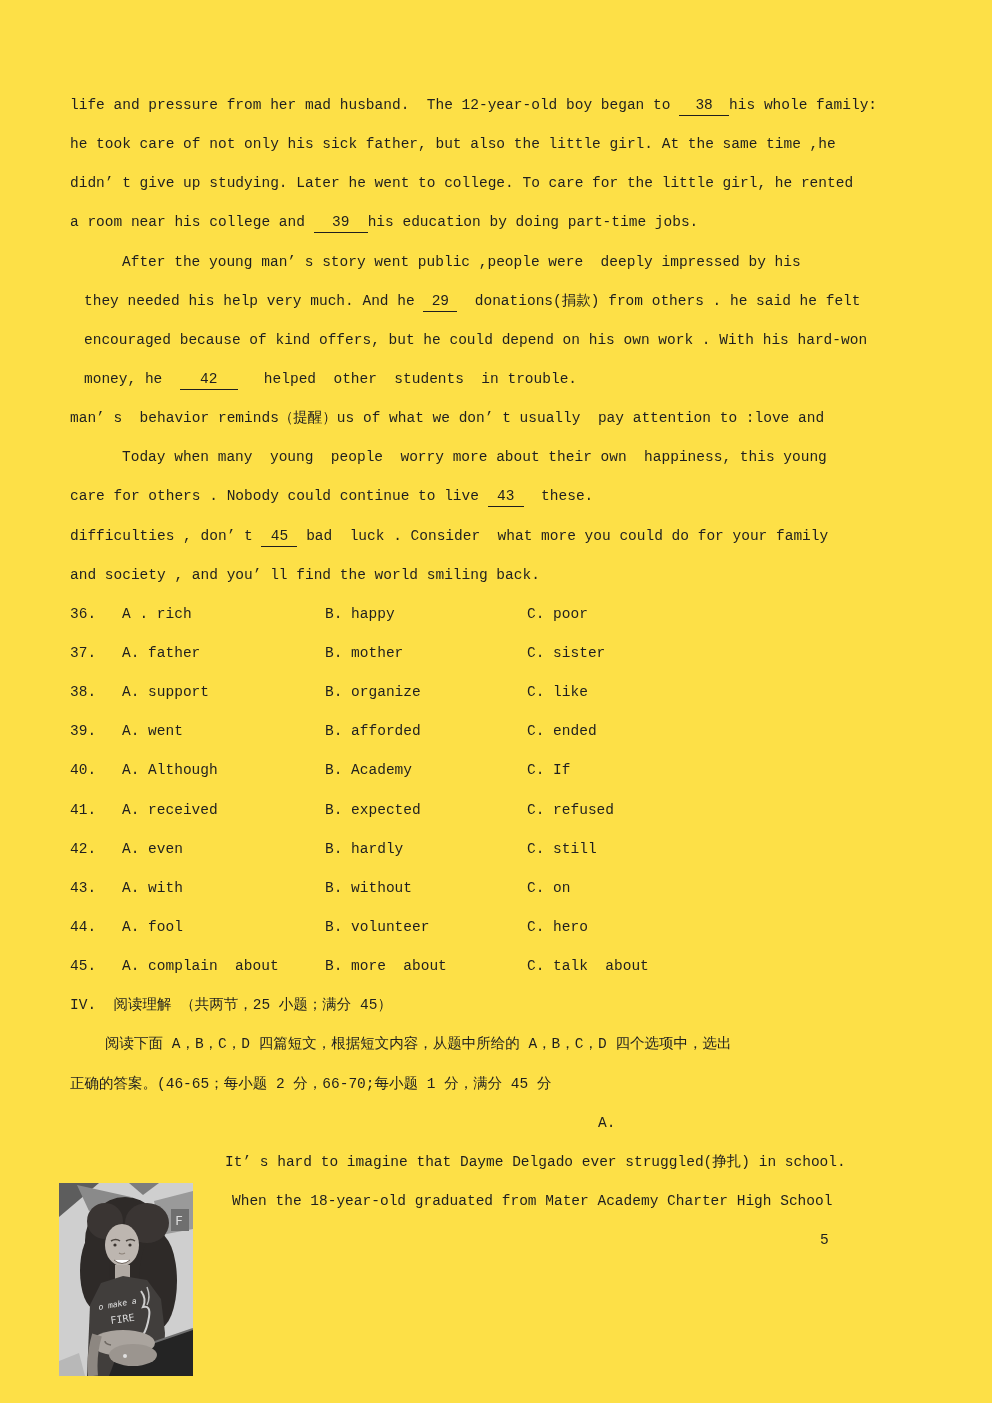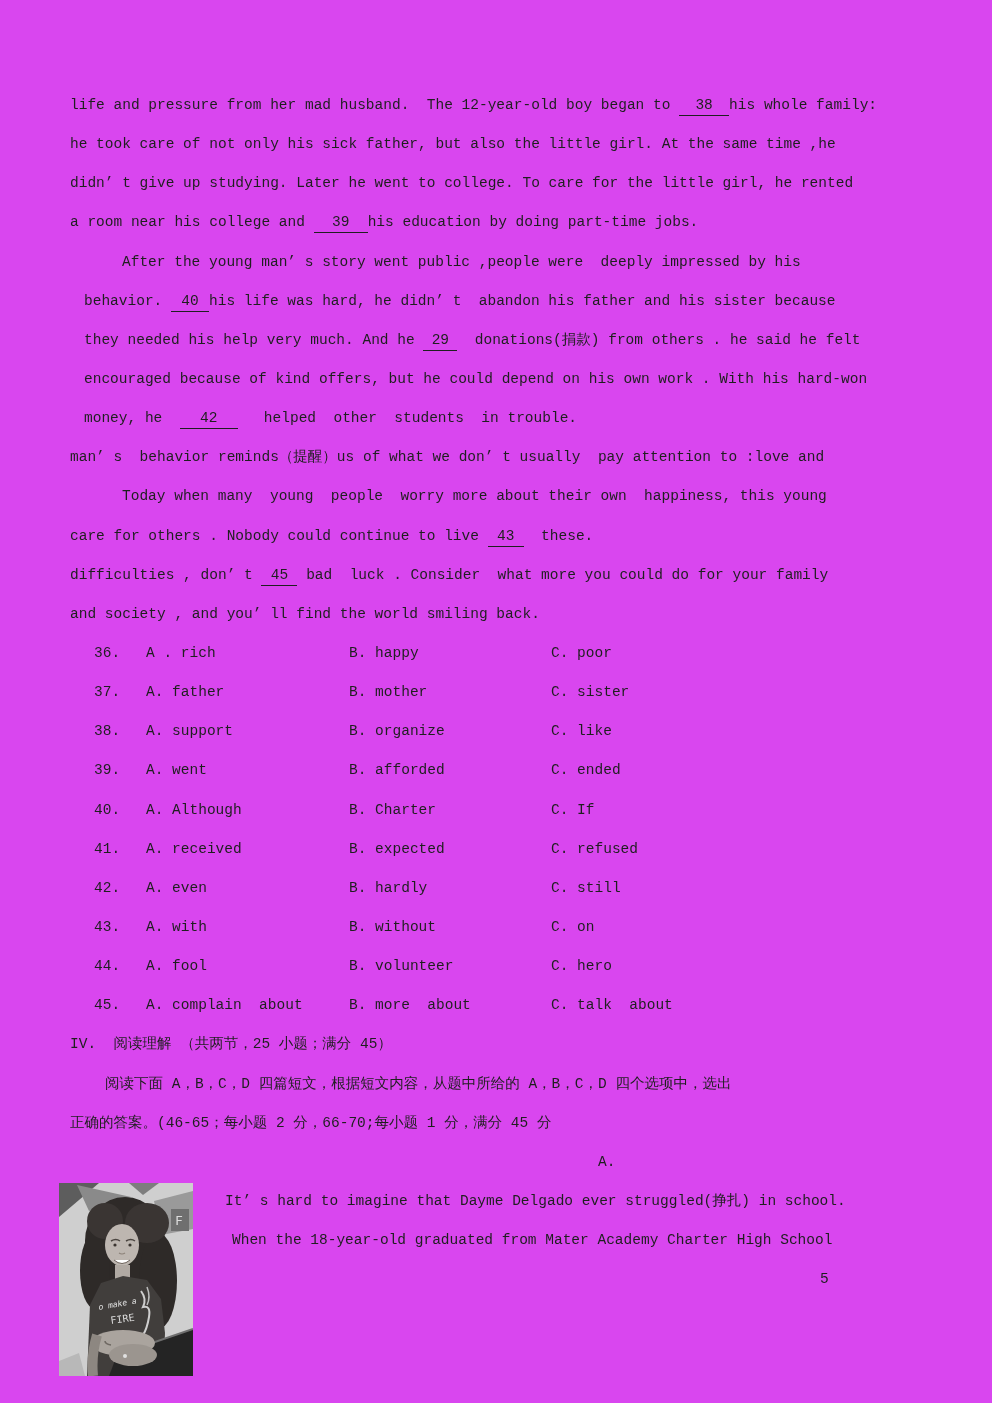--- a/index.html
+++ b/index.html
@@ -1,34 +1,34 @@
 <!DOCTYPE html>
 <html><head>
 <meta charset="utf-8">
 <style>
   html,body{margin:0;padding:0;background:#e9e9e9;}
   .page{
     position:relative;width:992px;height:1403px;margin:0 auto;
-    background:#d946ef;overflow:hidden;
+    background:#fde047;overflow:hidden;
     font-family:"Liberation Mono","DejaVu Sans Mono",monospace;
     font-size:14.5px;color:#1f1f1f;
   }
   .doc-flow{position:absolute;top:86px;left:70px;width:860px;}
   .line{height:39.15px;line-height:39.15px;white-space:pre;}
   .i0{padding-left:0;}
   .i1{padding-left:52px;}
   .i2{padding-left:14px;}
   .blank{
     display:inline-block;border-bottom:1px solid #1f1f1f;
     text-align:center;height:20px;line-height:20px;white-space:normal;
   }
   .b38{width:50px}.b39{width:54px}.b40{width:38px}.b41{width:34px}
   .b42{width:58px}.b43{width:36px}.b44{width:42px}.b45{width:36px}
   .opt-row{display:grid;grid-template-columns:52px 203px 202px 1fr;height:39.15px;line-height:39.15px;}
-  .opt-row span{white-space:pre;margin-left:24px;}
+  .opt-row span{white-space:pre;}
   .instr-1{padding-left:35px;}
   .passage-label{padding-left:528px;}
   .passage-l1{padding-left:155px;}
   .passage-l2{padding-left:162px;}
   .pageno{padding-left:750px;}
   .photo{
     position:absolute;left:59px;top:1183px;width:134px;height:193px;
     background:#d6d6d6;overflow:hidden;
   }
   .photo svg{display:block;width:100%;height:100%;}
@@ -38,21 +38,20 @@
 
 <div class="page">
 
   <div class="doc-flow">
     <div id="cloze-lines">
         <div class="line i0">life and pressure from her mad husband.  The 12-year-old boy began to <span class="blank b38">38</span>his whole family:</div>
         <div class="line i0">he took care of not only his sick father, but also the little girl. At the same time ,he</div>
         <div class="line i0">didn’ t give up studying. Later he went to college. To care for the little girl, he rented</div>
         <div class="line i0">a room near his college and <span class="blank b39">39</span>his education by doing part-time jobs.</div>
         <div class="line i1">After the young man’ s story went public ,people were  deeply impressed by his</div>
-        <div class="line i2">behavior. <span class="blank b40">40</span>his life was hard, he didn’ t  abandon his father and his sister because</div>
         <div class="line i2">they needed his help very much. And he <span class="blank b41">29</span>  donations(捐款) from others . he said he felt</div>
         <div class="line i2">encouraged because of kind offers, but he could depend on his own work . With his hard-won</div>
         <div class="line i2">money, he  <span class="blank b42">42</span>   helped  other  students  in trouble.</div>
         <div class="line i0">man’ s  behavior reminds（提醒）us of what we don’ t usually  pay attention to :love and</div>
         <div class="line i1">Today when many  young  people  worry more about their own  happiness, this young</div>
         <div class="line i0">care for others . Nobody could continue to live <span class="blank b43">43</span>  these.</div>
         <div class="line i0">difficulties , don’ t <span class="blank b45">45</span> bad  luck . Consider  what more you could do for your family</div>
         <div class="line i0">and society , and you’ ll find the world smiling back.</div>
       </div>
     <div id="option-rows">
@@ -76,21 +75,21 @@
         </div>
         <div class="opt-row">
           <span>39.</span>
           <span>A. went</span>
           <span>B. afforded</span>
           <span>C. ended</span>
         </div>
         <div class="opt-row">
           <span>40.</span>
           <span>A. Although</span>
-          <span>B. Charter</span>
+          <span>B. Academy</span>
           <span>C. If</span>
         </div>
         <div class="opt-row">
           <span>41.</span>
           <span>A. received</span>
           <span>B. expected</span>
           <span>C. refused</span>
         </div>
         <div class="opt-row">
           <span>42.</span>

